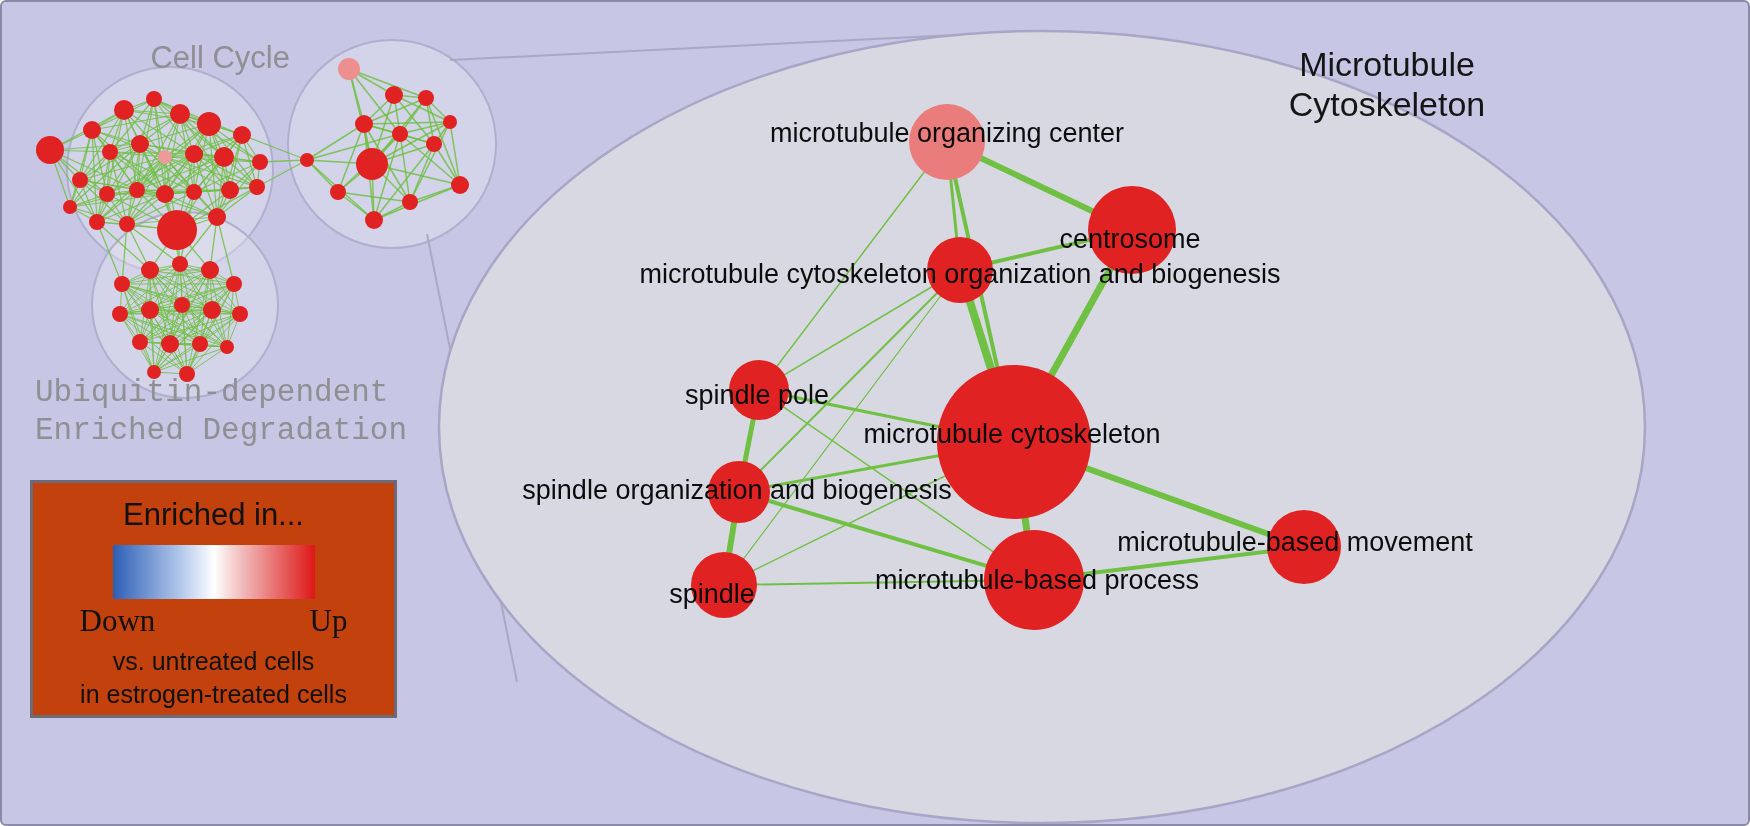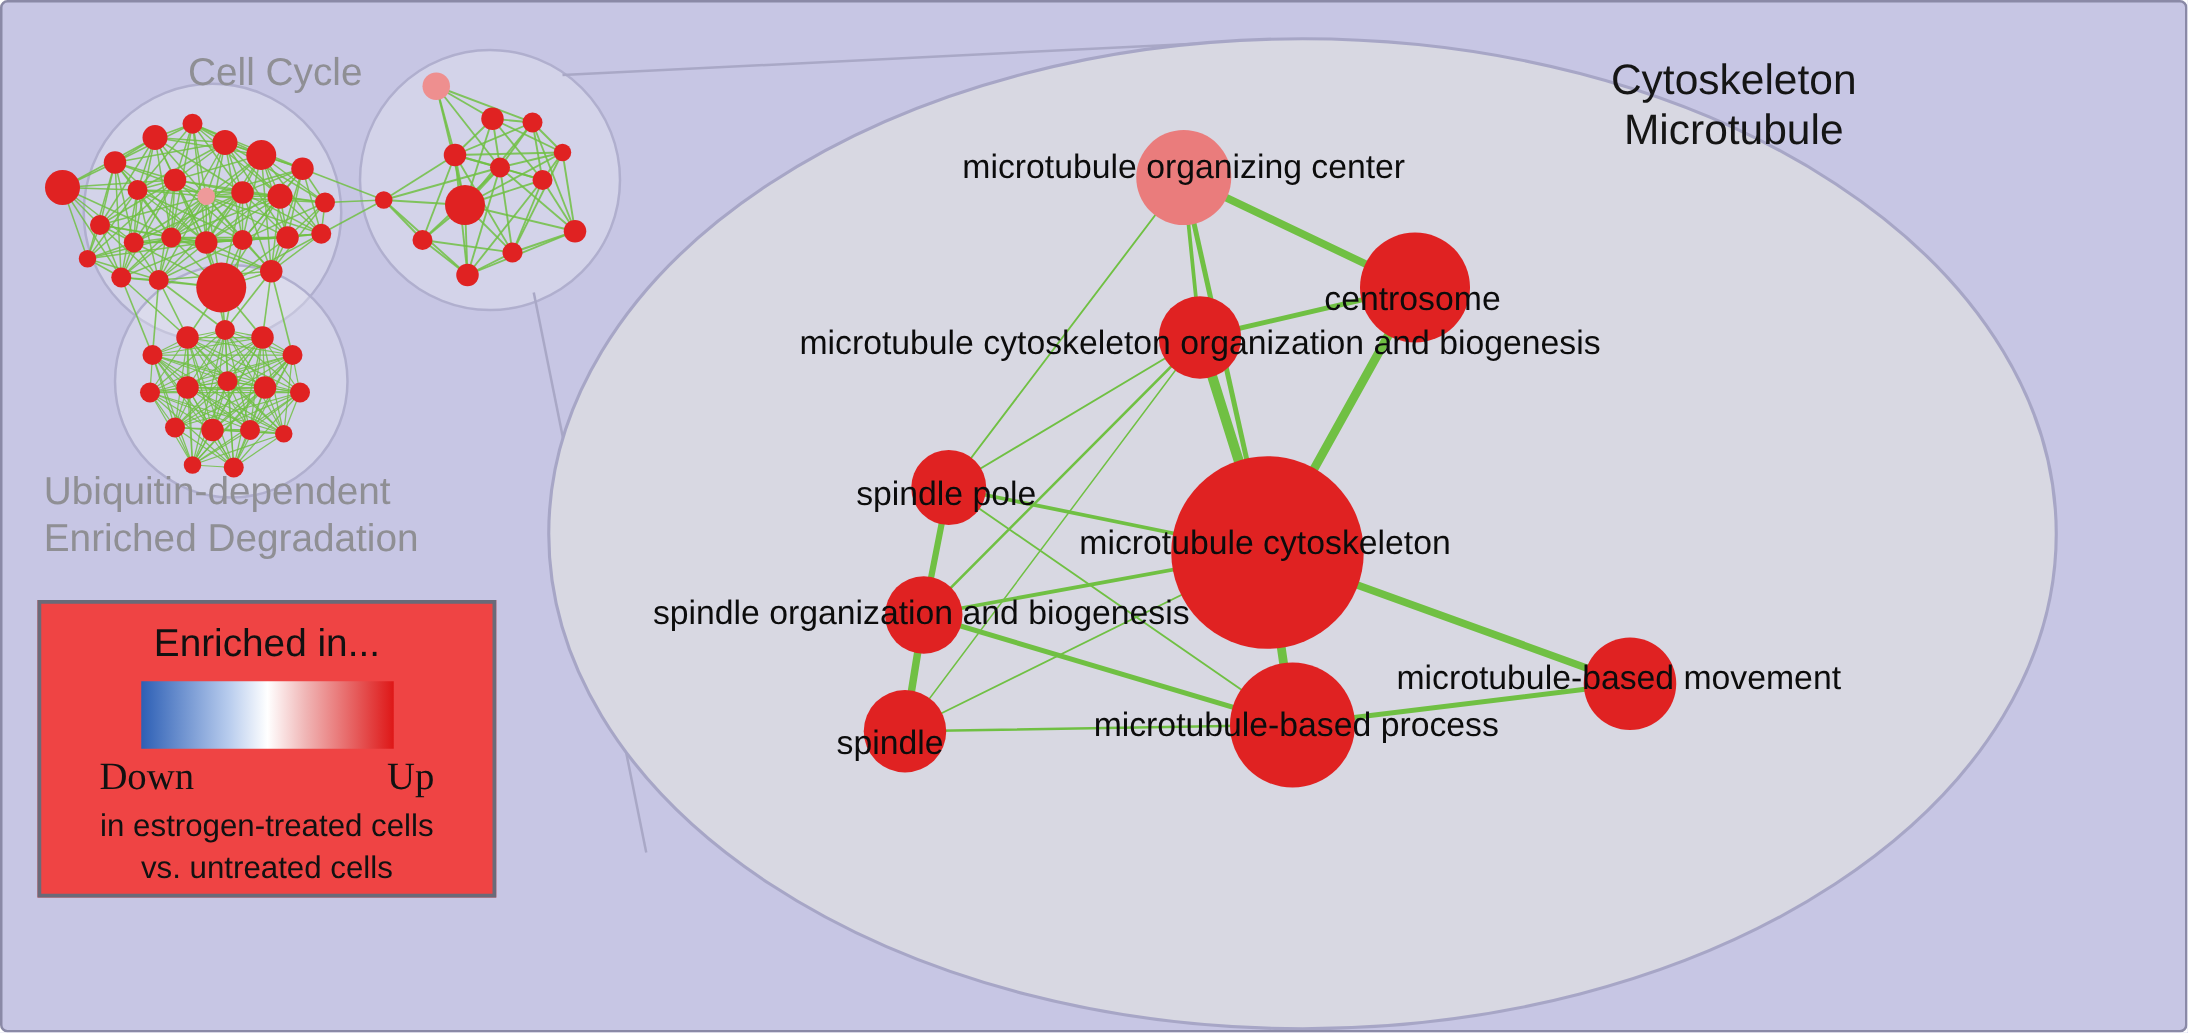--- a/index.html
+++ b/index.html
@@ -9,29 +9,29 @@
     font-family:"Liberation Sans",sans-serif;
   }
   #map-svg{position:absolute;left:0;top:0;}
   #map-svg text{font-family:"Liberation Sans",sans-serif;}
   .cell-cycle-label{
     position:absolute;left:88px;top:38px;width:200px;text-align:right;
     font-size:31px;color:#8f8f94;
   }
   .ubiquitin-label{
     position:absolute;left:33px;top:372px;text-align:left;
-    font-size:31px;color:#8f8f94;line-height:1.22;
+    font-size:31px;color:#8f8f94;line-height:1.22;font-family:Liberation Mono, monospace;
   }
   .map-title{
     position:absolute;left:1210px;top:42px;width:350px;text-align:center;
     font-size:34px;color:#151515;line-height:1.18;
   }
   .legend{
     position:absolute;left:28px;top:478px;width:367px;height:238px;box-sizing:border-box;
-    border:3px solid #6a6a78;background:#ef4444;
+    border:3px solid #6a6a78;background:#c2410c;
   }
   .legend-title{margin-top:14px;text-align:center;font-size:31px;color:#111111;}
   .legend-bar{width:202px;height:54px;margin:12px auto 0 auto;}
   .legend-ends{
     width:268px;margin:4px auto 0 auto;display:flex;justify-content:space-between;
     font-size:31px;color:#111111;font-family:Liberation Serif, serif;
   }
   .legend-caption{margin-top:6px;text-align:center;font-size:25px;color:#111111;line-height:1.3;}
 </style>
 </head>
@@ -526,30 +526,30 @@
     </svg>
 
   <div class="cell-cycle-label">Cell Cycle</div>
 
   <div class="ubiquitin-label">
     <div>Ubiquitin-dependent</div>
     <div>Enriched Degradation</div>
   </div>
 
   <div class="map-title">
+    <div>Microtubule</div>
     <div>Cytoskeleton</div>
-    <div>Microtubule</div>
   </div>
 
   <div class="legend">
     <div class="legend-title">Enriched in...</div>
     <div class="legend-bar" style="background: linear-gradient(90deg, rgb(45, 95, 181) 0%, rgb(185, 205, 238) 35%, rgb(255, 255, 255) 50%, rgb(240, 182, 182) 65%, rgb(222, 23, 23) 100%);"></div>
     <div class="legend-ends">
       <span>Down</span>
       <span>Up</span>
     </div>
     <div class="legend-caption">
+      <div>vs. untreated cells</div>
       <div>in estrogen-treated cells</div>
-      <div>vs. untreated cells</div>
     </div>
   </div>
 
 </div>
 
 </body></html>

